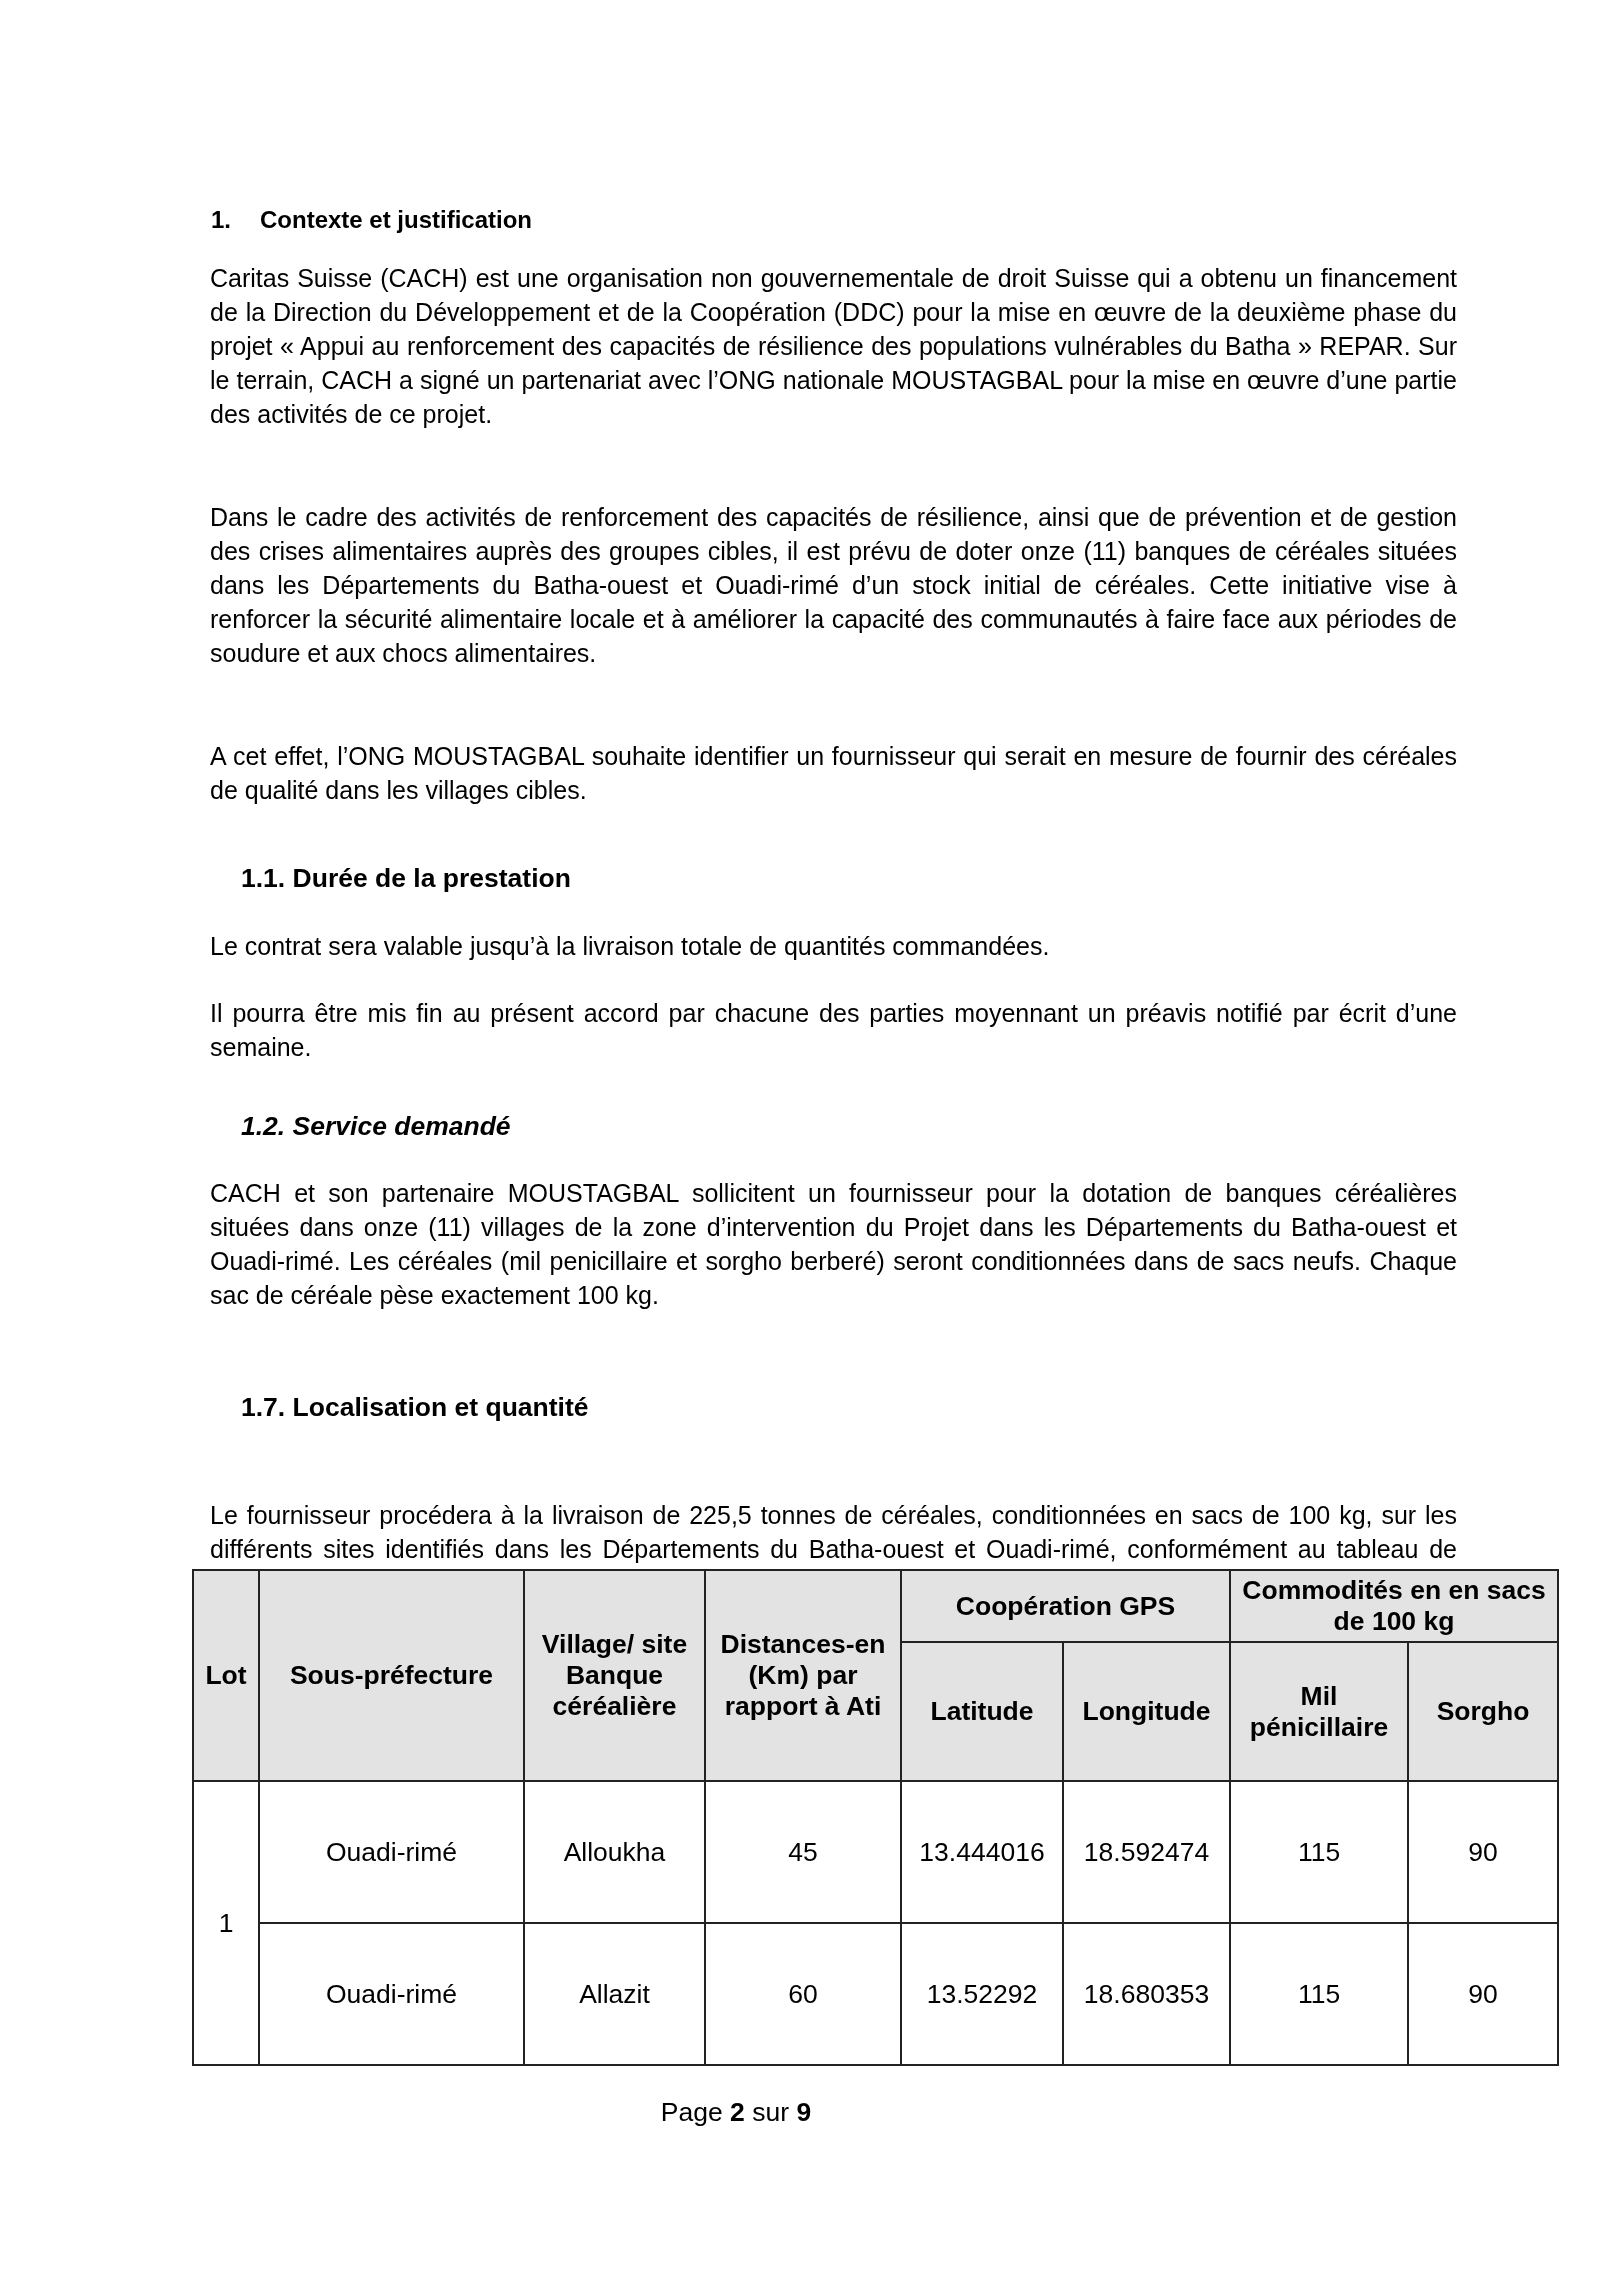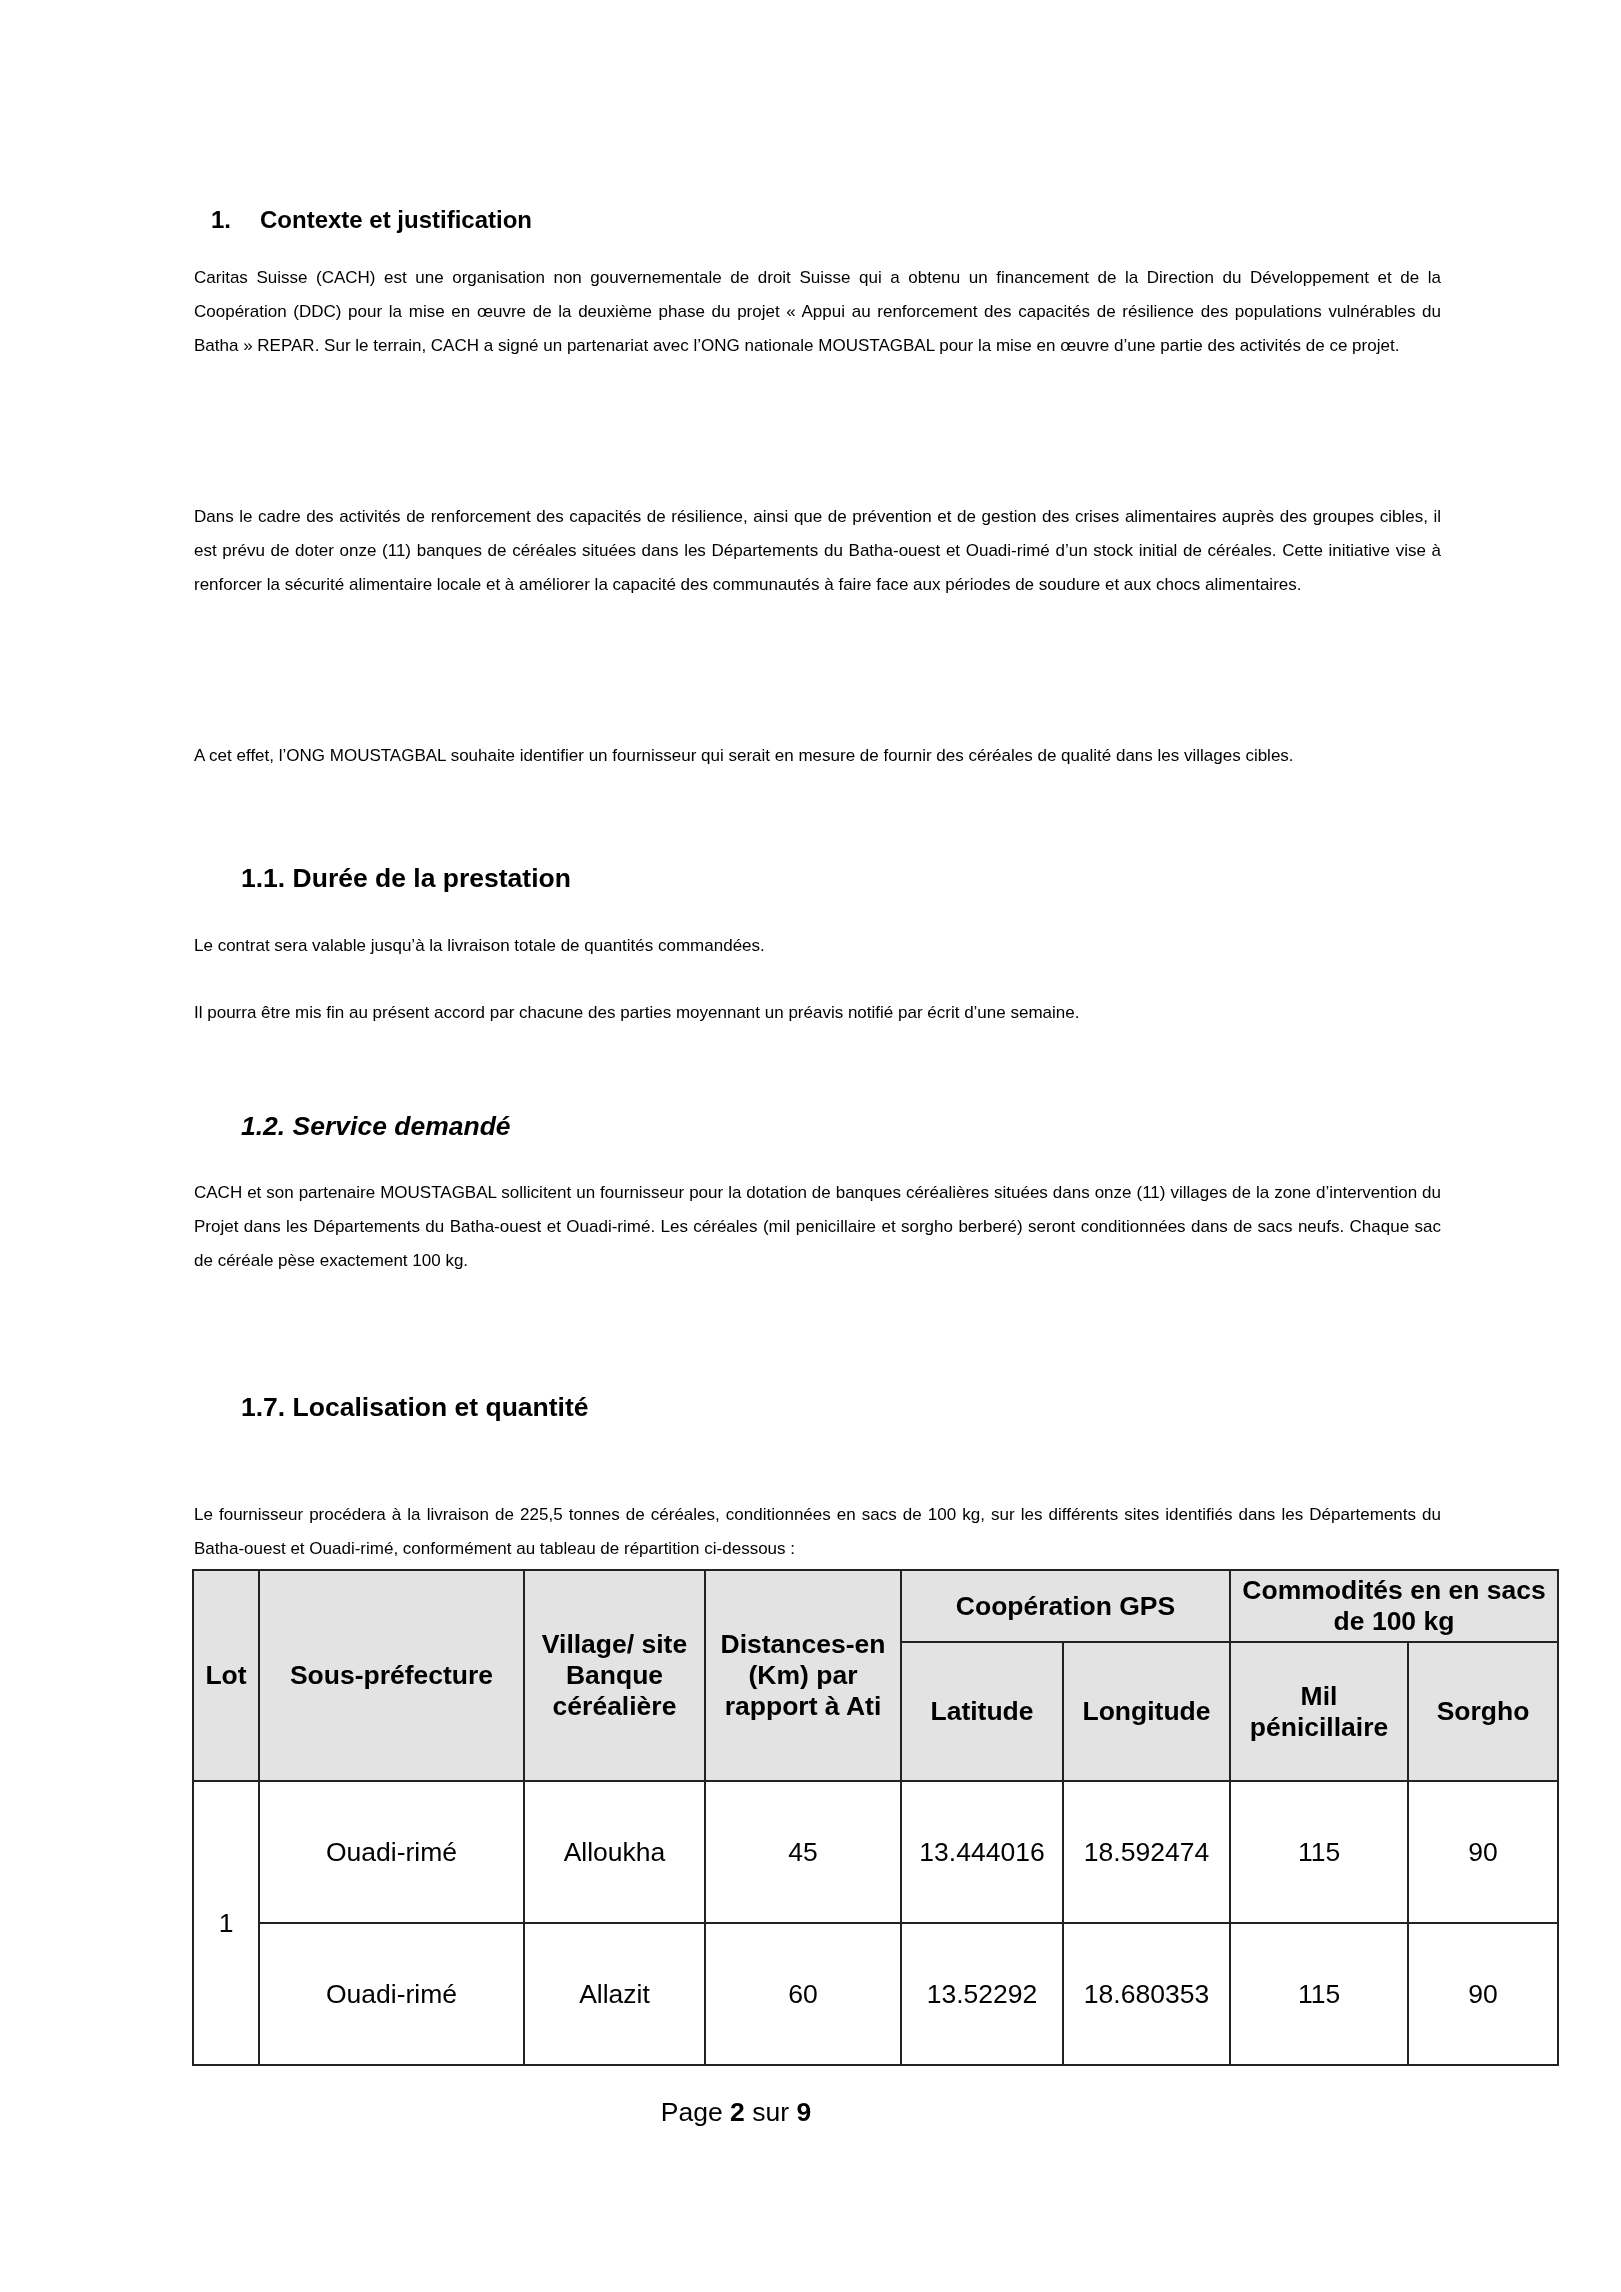--- a/index.html
+++ b/index.html
@@ -1,19 +1,19 @@
 <!DOCTYPE html>
 <html><head>
 <meta charset="utf-8">
 <style>
   html, body { margin: 0; padding: 0; background: #ffffff; }
   body { width: 1621px; height: 2293px; position: relative; overflow: hidden;
          font-family: "Liberation Sans", sans-serif; color: #000; }
   .page { position: absolute; left: 194px; top: 0; width: 1247px; }
-  .p { position: absolute; left: 0; width: 1247px; font-size: 17px; line-height: 34px;
+  .p { position: absolute; left: 16px; width: 1247px; font-size: 25px; line-height: 34px;
        text-align: justify; margin: 0; }
   .h1 { position: absolute; left: 8px; font-size: 24px; font-weight: bold; margin: 9px; line-height: 33px; }
   .h1 .num { display: inline-block; width: 49px; }
   .h2 { position: absolute; left: 39px; font-size: 26.5px; font-weight: bold; margin: 8px; line-height: 33px; }
   table.grid { position: absolute; left: 192px; top: 1569px; width: 1364px;
                border-collapse: collapse; font-size: 26.5px; table-layout: fixed; }
   table.grid th, table.grid td { border: 2px solid #222; text-align: center; vertical-align: middle;
                padding: 0 3.9px; line-height: 31px; }
   table.grid th { background: #e3e3e3; font-weight: bold; }
   table.grid tr.head1 th { height: 70px; }

